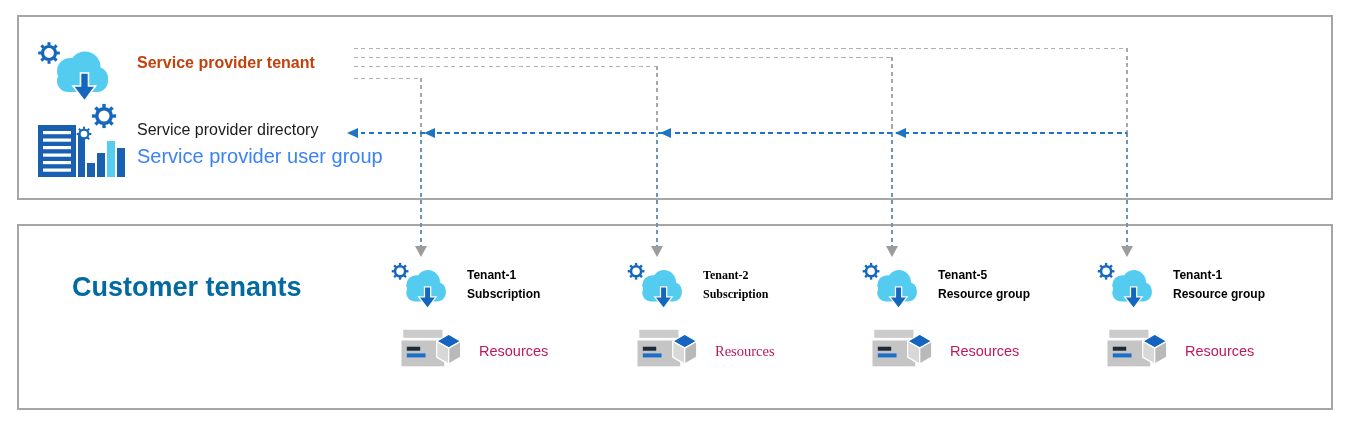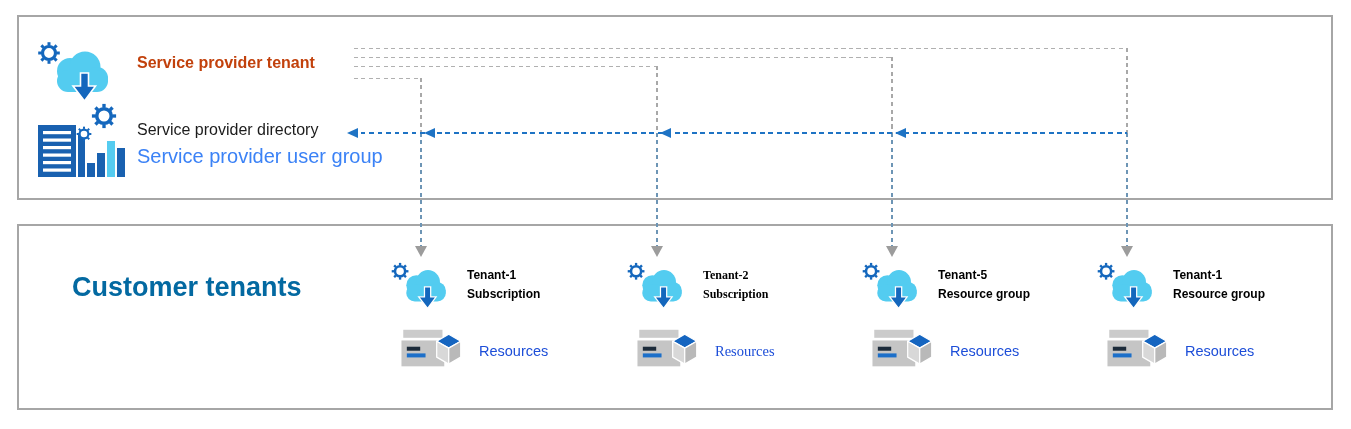--- a/index.html
+++ b/index.html
@@ -22,21 +22,21 @@
   .dash-h.blue{height:2px;background:repeating-linear-gradient(90deg,#1e73c4 0 4.5px,transparent 4.5px 8.5px);}
   .dash-v{position:absolute;width:1.6px;background:repeating-linear-gradient(180deg,#a8a8a8 0 4px,transparent 4px 7.5px);}
   .dash-v.bluegray{background:repeating-linear-gradient(180deg,#6d95b5 0 4px,transparent 4px 7.5px);}
   .arr-left{position:absolute;width:0;height:0;border-top:5px solid transparent;border-bottom:5px solid transparent;border-right:11px solid #1e73c4;}
   .arr-down{position:absolute;width:0;height:0;border-left:6px solid transparent;border-right:6px solid transparent;border-top:11px solid #9c9c9c;}
   .tenant-col{position:absolute;top:256px;width:232px;height:140px;}
   #tenant-col-1{left:388px;} #tenant-col-2{left:624px;font-family:Liberation Serif, serif;} #tenant-col-3{left:859px;} #tenant-col-4{left:1094px;}
   .t-cloud{position:absolute;left:2px;top:5px;}
   .t-label{position:absolute;left:79px;top:10px;font-size:12px;font-weight:bold;color:#000;line-height:19px;white-space:nowrap;}
   .t-res-icon{position:absolute;left:9px;top:72px;}
-  .t-res-label{position:absolute;left:91px;top:87px;font-size:14.5px;color:#1d4ed8;white-space:nowrap;}
+  .t-res-label{position:absolute;left:91px;top:87px;font-size:14.5px;color:#be185d;white-space:nowrap;}
   .defs-svg{position:absolute;width:0;height:0;overflow:hidden;}
 </style>
 </head>
 <body>
 
 <svg class="defs-svg" aria-hidden="true">
   <defs>
     <g id="sym-gear">
       <circle r="6.5" fill="#fff" stroke="#1467bd" stroke-width="3.2"></circle>
       <g stroke="#1467bd" stroke-width="3">

